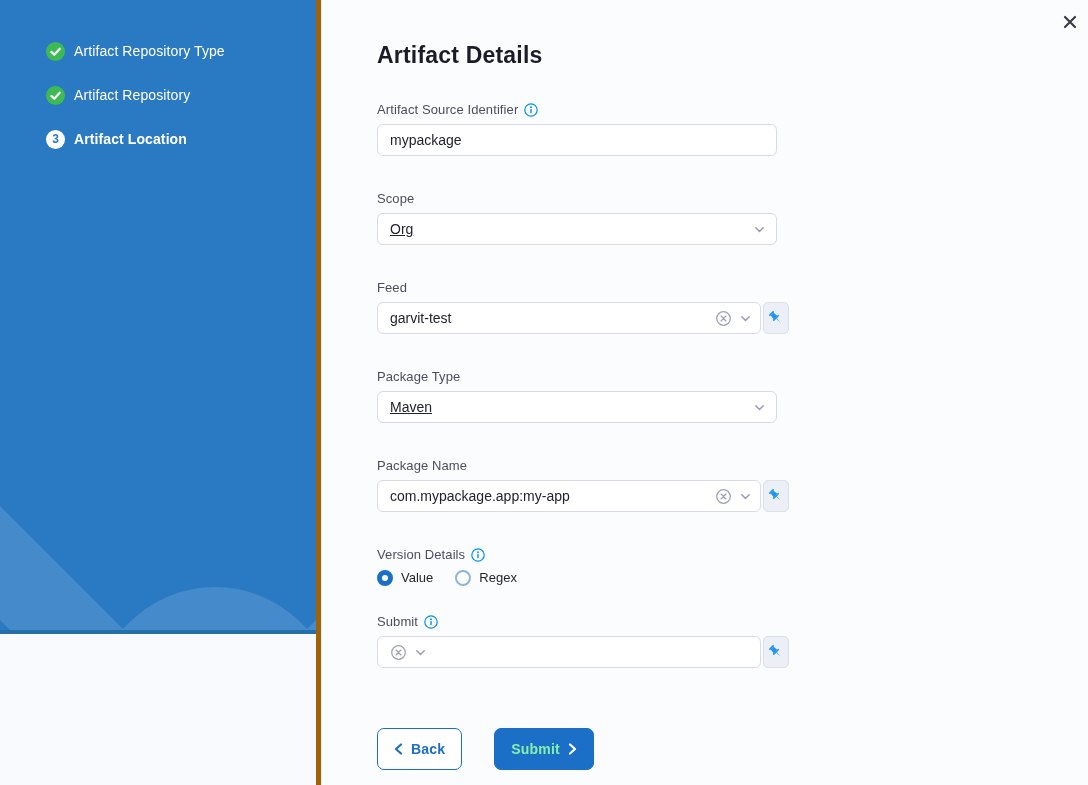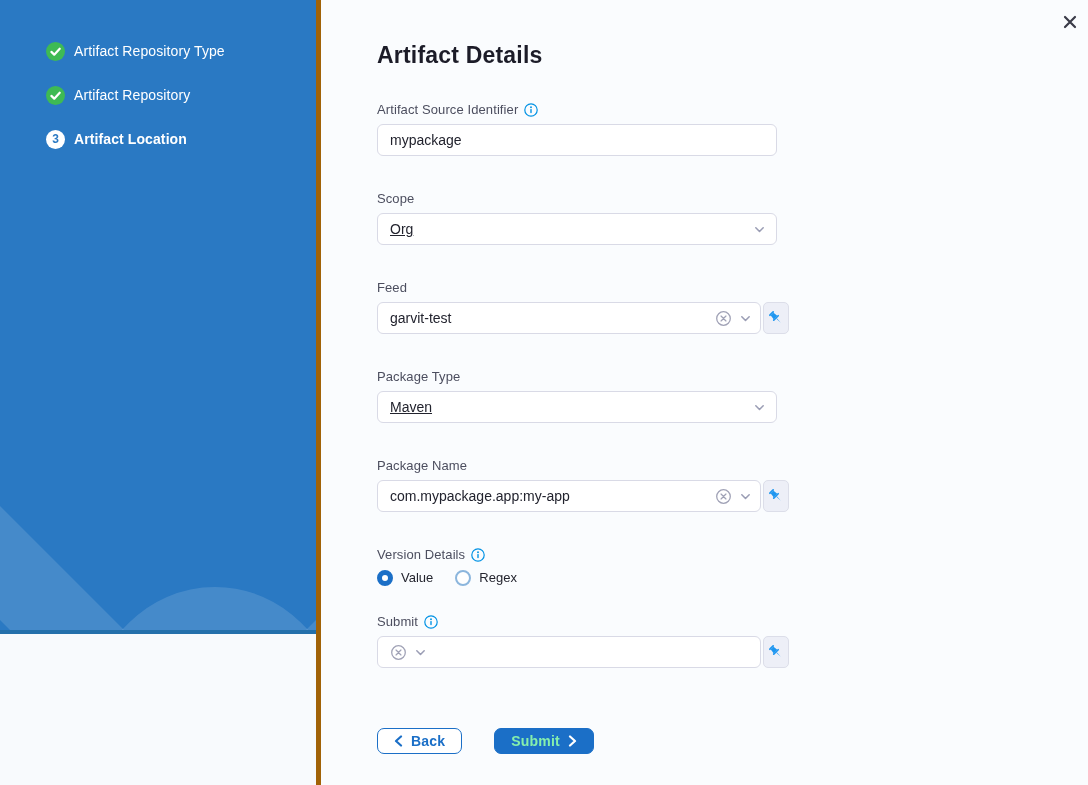--- a/index.html
+++ b/index.html
@@ -174,21 +174,21 @@
   .radio-circle.selected { border: 5px solid #1b6fc7; }
   .radio-circle.unselected { border: 2px solid #8cb6dd; }
   .radio-label { font-size: 13px; color: #24252f; }
   .version-group { margin-top: 27px; }
 
   .button-row {
     margin-top: 60px;
     display: flex; align-items: center; gap: 32px;
   }
   .btn {
-    height: 26px;
+    height: 42px;
     border-radius: 7px;
     font-size: 14px;
     font-weight: bold;
     font-family: "Liberation Sans", sans-serif;
     display: flex; align-items: center; justify-content: center; gap: 8px;
     padding: 0 16px;
     cursor: pointer;
     letter-spacing: .2px;
   }
   .btn-secondary {

